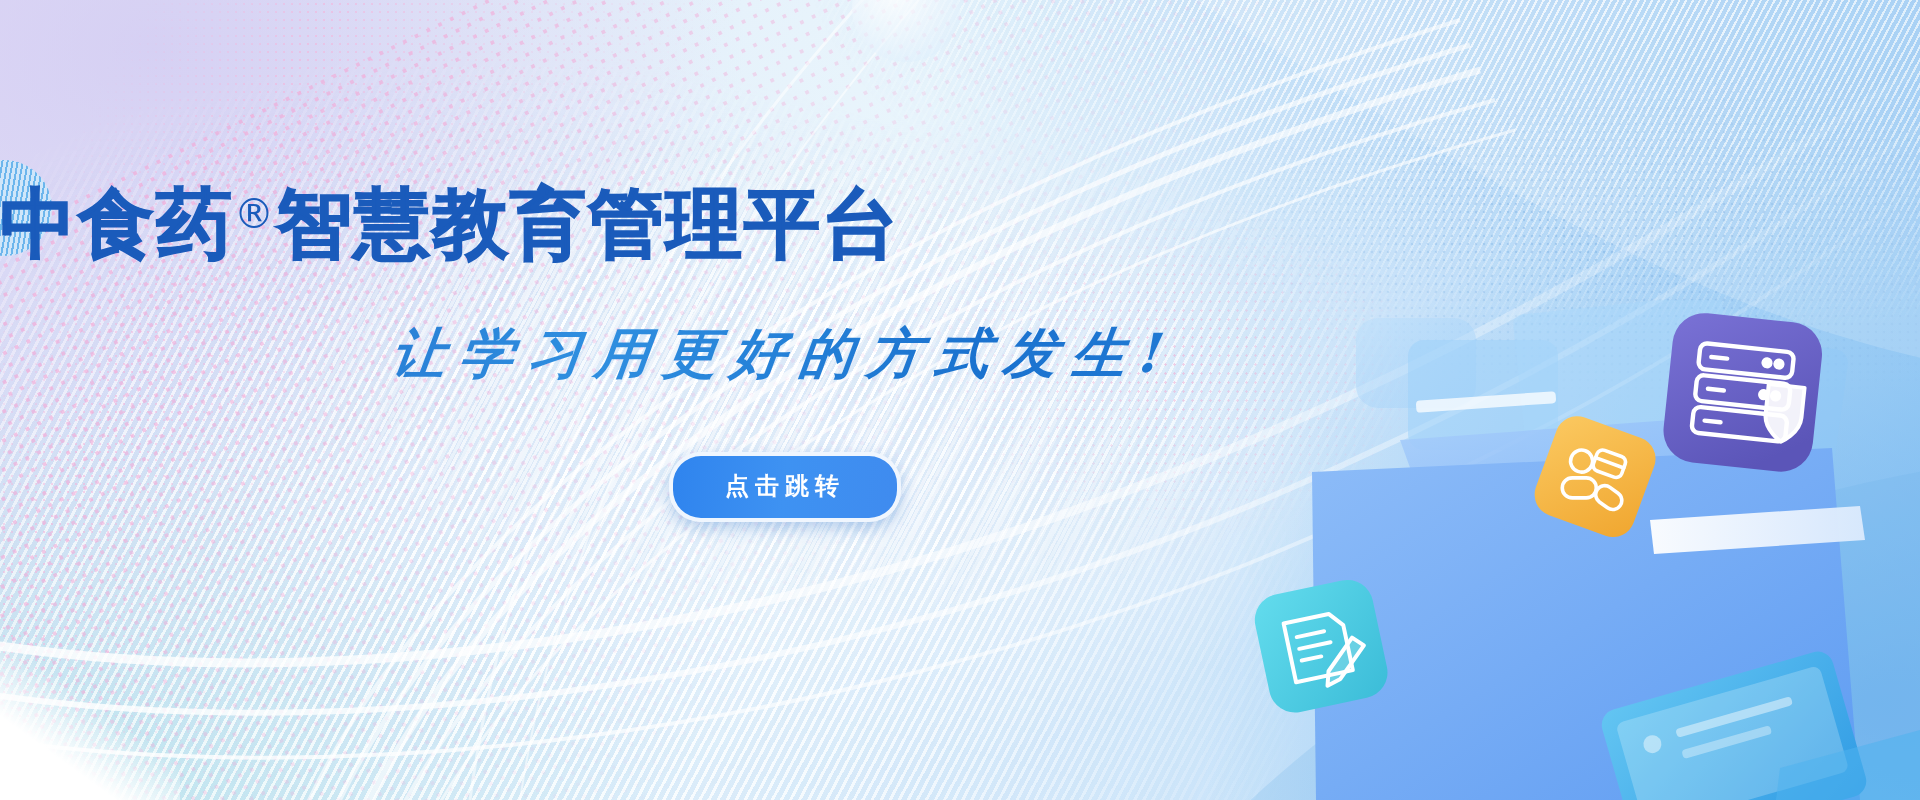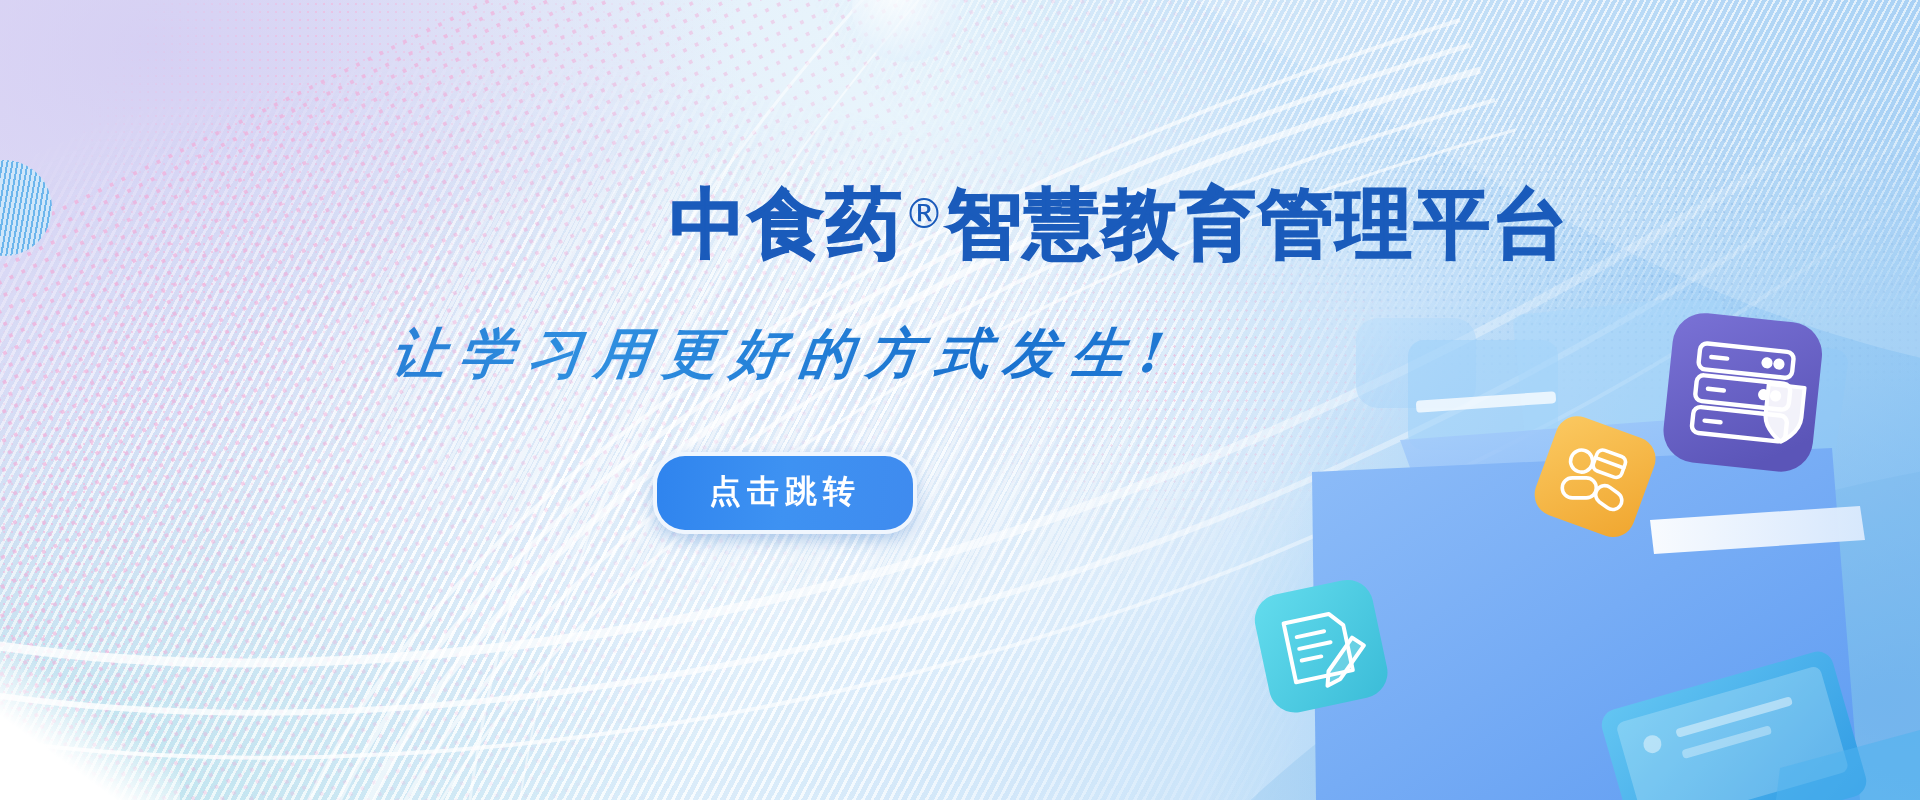--- a/index.html
+++ b/index.html
@@ -125,21 +125,21 @@
   }
 
   
   .illus{position:absolute;right:0;bottom:0;width:700px;height:500px;}
   .illus svg{display:block;width:700px;height:500px;}
 
   
   .content{position:absolute;left:0;top:0;width:1570px;height:800px;}
 
   .title{
-    position:absolute;left:0;top:172px;width:1570px;text-align:right;
+    position:absolute;left:0;top:172px;width:1570px;text-align:left;
     font-family:"DejaVu Sans","Liberation Sans",sans-serif;
     font-size:76px;line-height:84px;font-weight:700;
     letter-spacing:2px;
     color:#1a5bbb;
     -webkit-text-stroke:1.5px #1a5bbb;
     white-space:nowrap;
   }
   .title .reg{
     font-size:40px;vertical-align:22px;-webkit-text-stroke:0;font-weight:400;
   }
@@ -159,21 +159,21 @@
 
   .cta-wrap{position:absolute;left:0;top:452px;width:1570px;text-align:center;}
   .cta{
     display:inline-block;
     padding:14px 52px 16px;
     border-radius:32px;
     border:4px solid rgba(255,255,255,.92);
     background:linear-gradient(96deg,#2f84ee 0%,#3e92f2 50%,#3f8bef 100%);
     color:#ffffff;
     font-family:Liberation Serif, serif;
-    font-size:32px;font-weight:700;letter-spacing:6px;
+    font-size:24px;font-weight:700;letter-spacing:6px;
     box-shadow:0 6px 16px rgba(44,112,200,.30);
     cursor:pointer;
     white-space:nowrap;
   }
 </style>
 </head>
 <body>
 
 <div id="banner">
 

